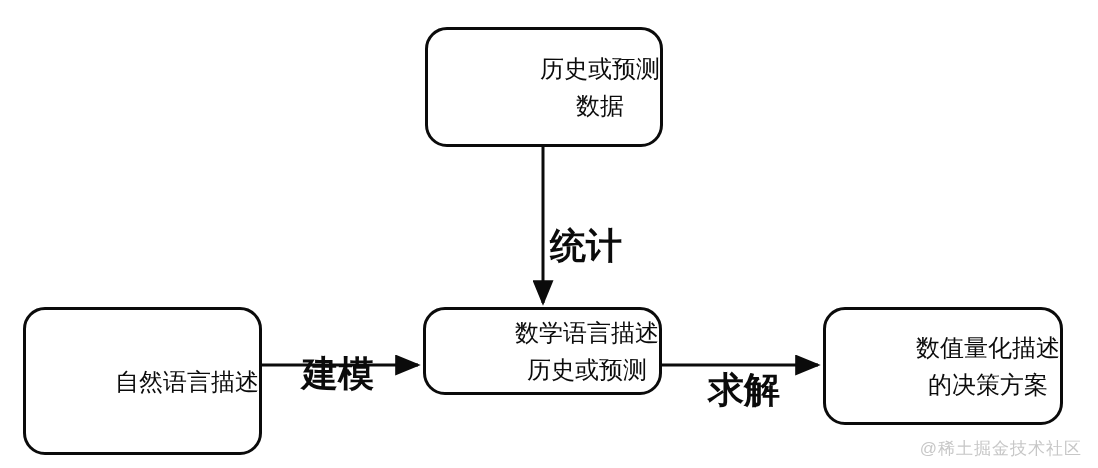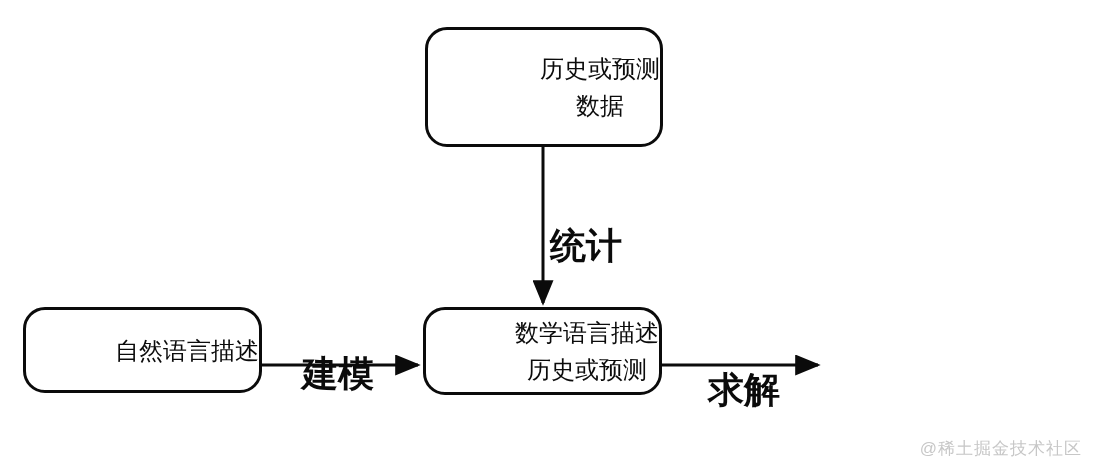--- a/index.html
+++ b/index.html
@@ -29,21 +29,21 @@
     display: flex;
     align-items: center;
     justify-content: flex-end;
     text-align: center;
     font-size: 24px;
     line-height: 37px;
     font-weight: 500;
     color: #0b0b0b;
   }
   .node-top   { left: 425px; top: 27px;  width: 238px; height: 120px; }
-  .node-left  { left: 23px;  top: 307px; width: 239px; height: 86px; }
+  .node-left  { left: 23px;  top: 307px; width: 239px; height: 148px; }
   .node-mid   { left: 423px; top: 307px; width: 239px; height: 88px; }
   .node-right { left: 823px; top: 307px; width: 240px; height: 118px; }
   .edge-label {
     position: absolute;
     font-weight: 700;
     font-size: 36px;
     line-height: 1.2;
     color: #0b0b0b;
     white-space: nowrap;
   }
@@ -89,20 +89,26 @@
     </div>
   </div>
 
   <div class="node node-mid">
     <div>
       <span>数学语言描述</span><br>
       <span>历史或预测</span>
     </div>
   </div>
 
+  <div class="node node-right">
+    <div>
+      <span>数值量化描述</span><br>
+      <span>的决策方案</span>
+    </div>
+  </div>
 
   <div class="edge-label label-statistics">统计</div>
 
   <div class="edge-label label-modeling">建模</div>
 
   <div class="edge-label label-solving">求解</div>
 
   <div class="watermark">@稀土掘金技术社区</div>
 
 </div>

